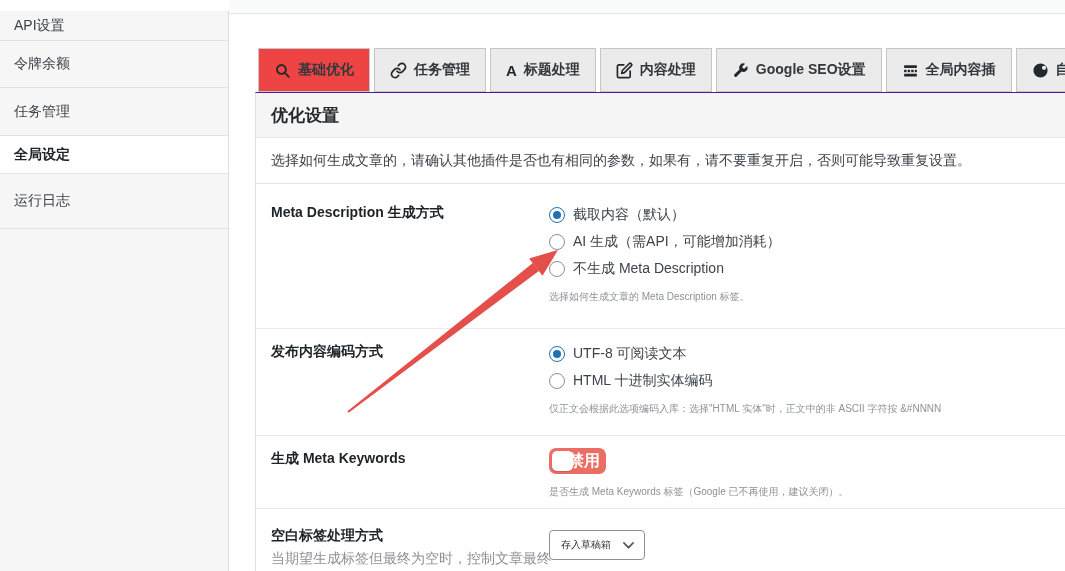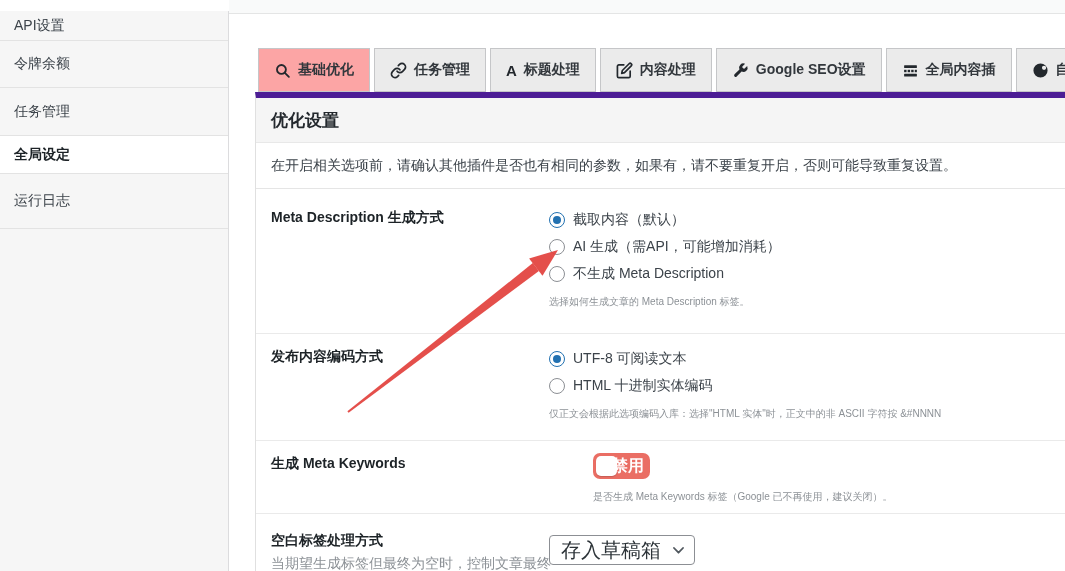--- a/index.html
+++ b/index.html
@@ -18,37 +18,37 @@
 
   
   .top-strip { position:absolute; left:229px; top:0; width:836px; height:14px;
     background:#f9fafa; border-bottom:1px solid #e4e5e5; }
 
   
   .tabbar { position:absolute; left:258px; top:48px; height:44px; display:flex; gap:4px; }
   .tab { display:inline-flex; align-items:center; gap:7px; padding:0 15px; height:44px;
     background:#ebebeb; border:1px solid #c5c6c8; font-size:14px; font-weight:600;
     color:#32373c; white-space:nowrap; cursor:pointer; }
-  .tab.active { background:#fca5a5; }
+  .tab.active { background:#ef4444; }
   .tab .ticon { width:17px; height:17px; display:inline-flex; color:#23282d; flex:none; }
   .tab .ticon svg { width:100%; height:100%; }
   .tab .glyph { font-size:15px; font-weight:600; color:#23282d; }
   .tab.tab-cut { padding-right:70px; }
 
   
   .panel { position:absolute; left:255px; top:92px; width:810px; height:479px;
-    border-left:1px solid #e0e0e0; border-top:6px solid #4c1d95; background:#fff; }
+    border-left:1px solid #e0e0e0; border-top:1px solid #4c1d95; background:#fff; }
   .panel-header { height:45px; background:#f5f5f5; border-bottom:1px solid #e8e8e8;
     line-height:45px; padding-left:15px; font-size:17px; font-weight:700; color:#23282d; }
   .panel-notice { height:46px; border-bottom:1px solid #e5e5e5; display:flex;
     align-items:center; padding-left:15px; font-size:14px; color:#3c434a; white-space:nowrap; }
 
   .form-row { display:flex; border-bottom:1px solid #eaeaea; }
   .form-row:last-child { border-bottom:none; }
-  .row-1 { height:145px; } .row-2 { height:107px; } .row-3 { height:73px;gap:44px; } .row-4 { height:62px; }
+  .row-1 { height:145px; } .row-2 { height:107px; } .row-3 { height:73px; } .row-4 { height:62px; }
   .row-label { width:293px; flex:none; padding:0 10px 0 15px; font-size:14px;
     font-weight:700; color:#1d2327; }
   .row-control { flex:1; min-width:0; font-size:14px; color:#3c434a;
     white-space:nowrap; overflow:hidden; }
   .row-1 .row-label{padding-top:20px;} .row-1 .row-control{padding-top:17px;}
   .row-2 .row-label{padding-top:14px;} .row-2 .row-control{padding-top:11px;}
   .row-3 .row-label{padding-top:14px;} .row-3 .row-control{padding-top:12px;}
   .row-4 .row-label{padding-top:18px;} .row-4 .row-control{padding-top:21px;}
 
   .radio-line { display:flex; align-items:center; gap:8px; height:27px; cursor:pointer; }
@@ -65,21 +65,21 @@
     border-radius:7px; cursor:pointer; }
   .toggle .knob { position:absolute; left:3px; top:3px; width:21px; height:20px;
     background:#fff; border-radius:5px; box-shadow:0 1px 1px rgba(0,0,0,.15); }
   .toggle .tlabel { position:absolute; right:6px; top:50%; transform:translateY(-50%);
     color:#fff; font-size:16px; font-weight:700; }
   .row-3 .help { margin-top:11px; }
 
   
   .select { display:inline-flex; align-items:center; gap:12px; height:30px;
     padding:0 10px 0 11px; border:1px solid #8c8f94; border-radius:4px; background:#fff;
-    font-size:20px; color:#2c3338; cursor:pointer; }
+    font-size:10px; color:#2c3338; cursor:pointer; }
   .select svg { width:11px; height:7px; flex:none; }
 
   
   .arrow-overlay { position:absolute; left:0; top:0; width:1065px; height:571px;
     pointer-events:none; }
 </style>
 </head>
 <body>
 
 <div id="page">
@@ -152,21 +152,21 @@
         <svg viewBox="0 0 24 24">
           <path fill="currentColor" fill-rule="evenodd" clip-rule="evenodd" d="M12 2a10 10 0 1 0 0 20 10 10 0 0 0 0-20zm5 3.2a3 3 0 1 1 0 6 3 3 0 0 1 0-6z"></path>
         </svg>
       </span>
       <span>自定</span>
     </div>
   </div>
 
   <div class="panel">
     <div class="panel-header">优化设置</div>
-    <div class="panel-notice">在开启相关选项前，请确认其他插件是否也有相同的参数，如果有，请不要重复开启，否则可能导致重复设置。</div>
+    <div class="panel-notice">选择如何生成文章的，请确认其他插件是否也有相同的参数，如果有，请不要重复开启，否则可能导致重复设置。</div>
 
     <div class="form-row row-1">
       <div class="row-label">Meta Description 生成方式</div>
       <div class="row-control">
         <div class="radio-line">
           <span class="radio checked"></span>
           <span>截取内容（默认）</span>
         </div>
         <div class="radio-line">
           <span class="radio"></span>

